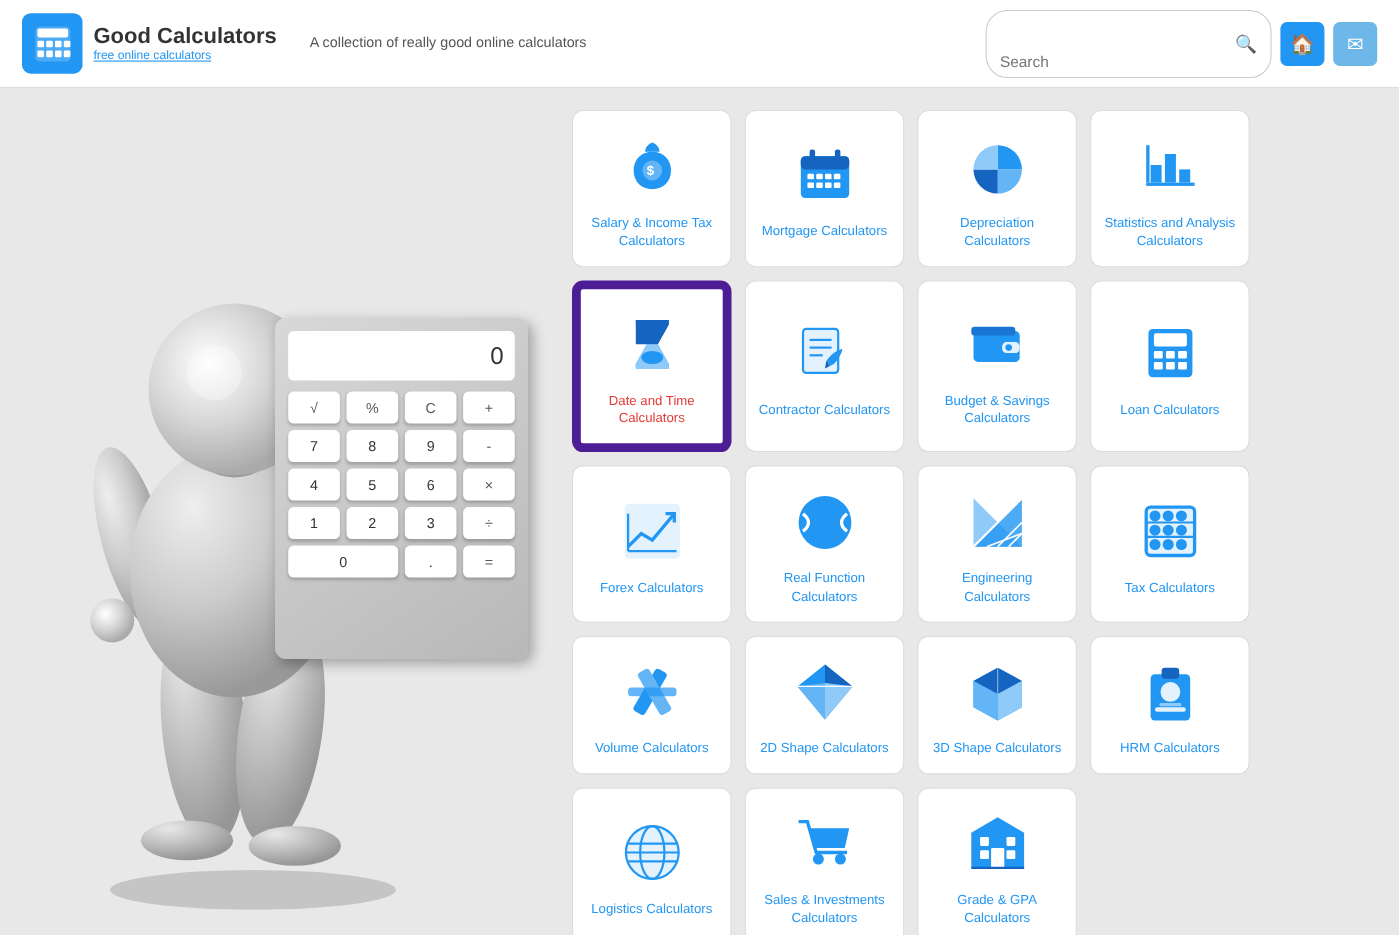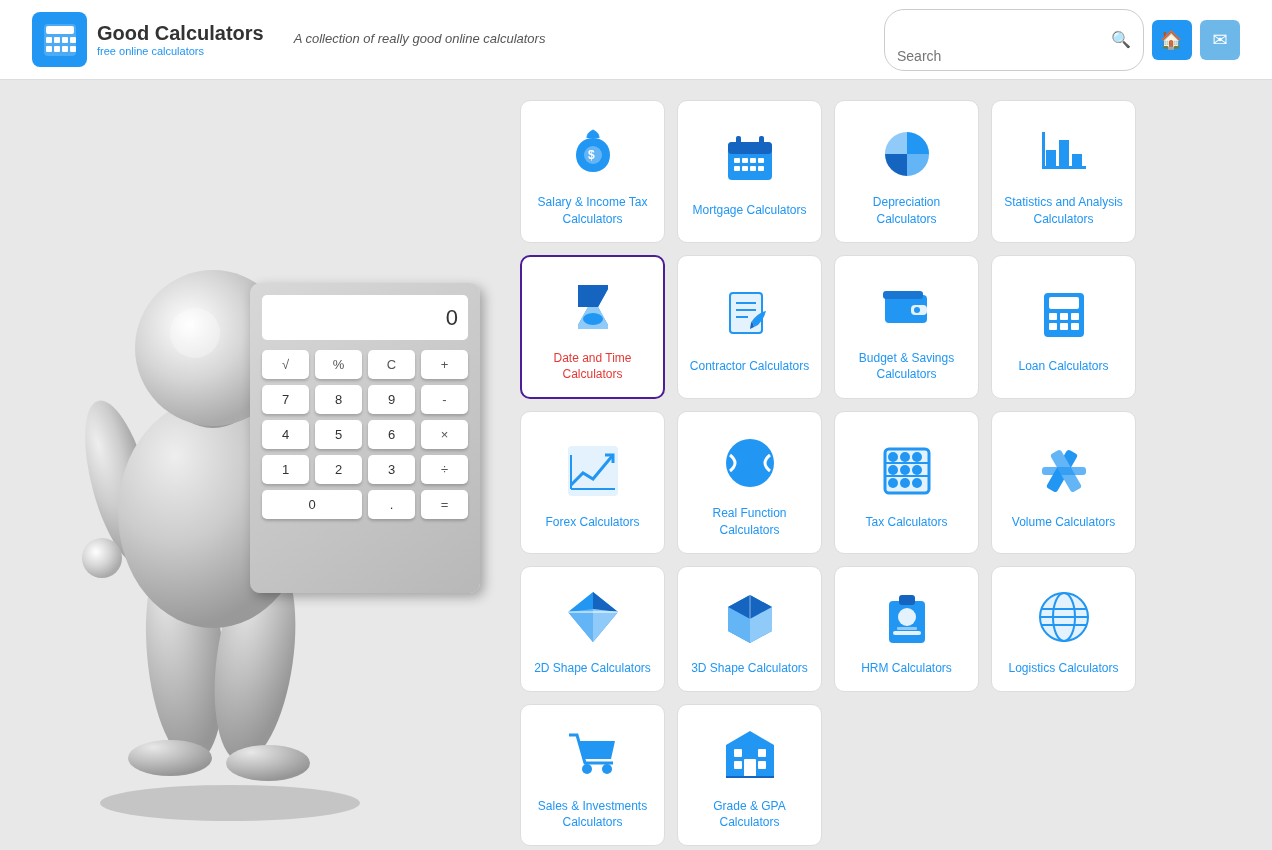--- a/index.html
+++ b/index.html
@@ -10,21 +10,21 @@
       width: 1272px;
       overflow-x: hidden;
     }
 
     
     .header {
       background-color: #ffffff;
       height: 80px;
       display: flex;
       align-items: center;
-      padding: 0 32px;
+      padding: 0 20px;
       gap: 20px;
       border-bottom: 1px solid #ddd;
     }
     .logo-area {
       display: flex;
       align-items: center;
       gap: 10px;
       flex-shrink: 0;
     }
     .logo-icon {
@@ -45,25 +45,25 @@
       flex-direction: column;
     }
     .logo-title {
       font-size: 20px;
       font-weight: bold;
       color: #333;
     }
     .logo-subtitle {
       font-size: 11px;
       color: #2196f3;
+      text-decoration: underline;
     }
     .tagline {
       color: #555;
       font-size: 13px;
-      font-style: italic;
       margin-left: 10px;
       line-height: 1.4;
     }
     .tagline span {
       display: block;
     }
     .header-right {
       margin-left: auto;
       display: flex;
       align-items: center;
@@ -189,21 +189,21 @@
       display: flex;
       flex-direction: column;
       align-items: center;
       justify-content: center;
       padding: 18px 10px 14px;
       cursor: pointer;
       text-decoration: none;
       transition: box-shadow 0.2s;
     }
     .grid-card.active {
-      border: 2px solid #4c1d95;
+      border: 8px solid #4c1d95;
       align-items: center;
     }
     .grid-card-icon {
       width: 65px;
       height: 65px;
       margin-bottom: 10px;
       display: flex;
       align-items: center;
       justify-content: center;
     }
@@ -462,20 +462,33 @@
     <circle cx="30" cy="30" r="24" fill="#2196f3"></circle>
     <path d="M10 22 Q20 30 10 38" stroke="white" stroke-width="3" fill="none"></path>
     <path d="M50 22 Q40 30 50 38" stroke="white" stroke-width="3" fill="none"></path>
   </svg>
         </div>
         <span class="grid-card-label">Real Function Calculators</span>
       </div>
       <div class="grid-card">
         <div class="grid-card-icon">
           <svg viewBox="0 0 60 60" fill="none">
+    <polygon points="8,52 52,52 52,8" fill="#2196f3" opacity="0.8"></polygon>
+    <polygon points="8,52 52,52 8,8" fill="#2196f3" opacity="0.5"></polygon>
+    <line x1="8" y1="52" x2="52" y2="8" stroke="white" stroke-width="2"></line>
+    <line x1="30" y1="52" x2="52" y2="30" stroke="white" stroke-width="1.5"></line>
+    <line x1="20" y1="52" x2="52" y2="40" stroke="white" stroke-width="1.5"></line>
+    <line x1="40" y1="52" x2="52" y2="40" stroke="white" stroke-width="1.5"></line>
+  </svg>
+        </div>
+        <span class="grid-card-label">Engineering Calculators</span>
+      </div>
+      <div class="grid-card">
+        <div class="grid-card-icon">
+          <svg viewBox="0 0 60 60" fill="none">
     <rect x="8" y="8" width="44" height="44" rx="4" stroke="#2196f3" stroke-width="3" fill="#e3f2fd"></rect>
     <line x1="8" y1="22" x2="52" y2="22" stroke="#2196f3" stroke-width="2"></line>
     <line x1="8" y1="35" x2="52" y2="35" stroke="#2196f3" stroke-width="2"></line>
     <circle cx="16" cy="16" r="5" fill="#2196f3"></circle>
     <circle cx="28" cy="16" r="5" fill="#2196f3"></circle>
     <circle cx="40" cy="16" r="5" fill="#2196f3"></circle>
     <circle cx="16" cy="29" r="5" fill="#2196f3"></circle>
     <circle cx="28" cy="29" r="5" fill="#2196f3"></circle>
     <circle cx="40" cy="29" r="5" fill="#2196f3"></circle>
     <circle cx="16" cy="42" r="5" fill="#2196f3"></circle>

